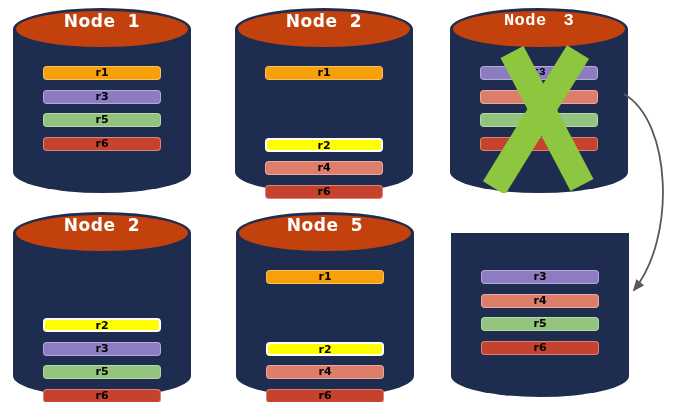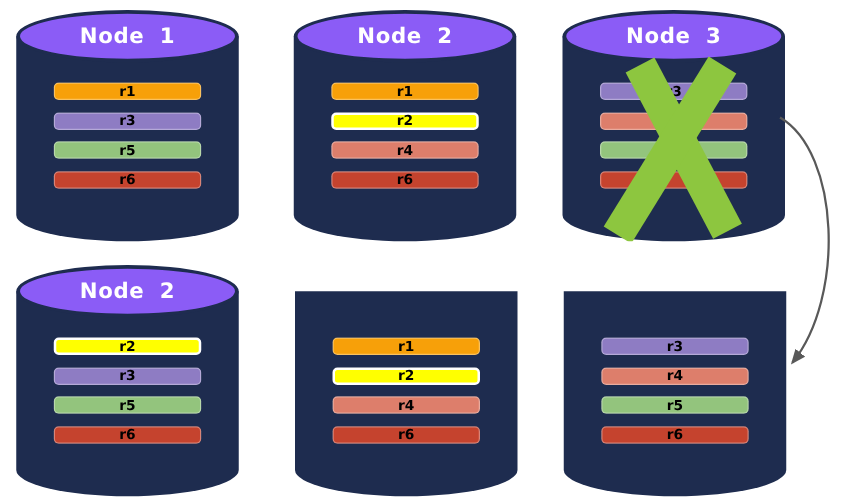--- a/index.html
+++ b/index.html
@@ -3,30 +3,30 @@
 <meta charset="utf-8">
 <style>
   html,body{margin:0;padding:0;background:#ffffff;font-family:"DejaVu Sans","Liberation Sans",sans-serif;}
   .stage{position:relative;width:676px;height:402px;background:#ffffff;overflow:hidden;}
 
   .cylinder{position:absolute;width:178px;height:185px;}
   .cyl-body{position:absolute;left:0;top:21px;width:178px;height:164px;
     background:#1E2C4F;
     border-radius:0 0 89px 89px / 0 0 21px 21px;}
   .cyl-top{position:absolute;left:0;top:0;width:178px;height:42px;box-sizing:border-box;
-    background:#8b5cf6;border:3px solid #1E2C4F;border-radius:50%;
-    display:flex;align-items:center;justify-content:center;z-index:2;}
+    background:#c2410c;border:3px solid #1E2C4F;border-radius:50%;
+    display:flex;align-items:flex-start;justify-content:center;z-index:2;}
   .cyl-title{color:#ffffff;font-weight:bold;font-size:17px;word-spacing:6px;letter-spacing:0.5px;}
 
   .bars{position:absolute;left:30px;top:58px;width:118px;display:flex;flex-direction:column;gap:9.5px;z-index:3;}
   .bar{height:14px;box-sizing:border-box;border-radius:4px;
     border:1px solid rgba(255,255,255,0.35);
-    display:flex;align-items:center;justify-content:center;
+    display:flex;justify-content:center;
     font-size:11px;font-weight:bold;color:#000000;line-height:1;}
-  .bar.hl{border:2px solid #ffffff;}
+  .bar.hl{border:2px solid #ffffff;margin-top:48px;}
 
   .overlay-svg{position:absolute;left:0;top:0;pointer-events:none;}
   .x-svg{z-index:10;}
   .arrow-svg{z-index:5;}
 </style>
 </head>
 <body>
 
 <div class="stage">
 
@@ -65,21 +65,21 @@
         </div>
       <div class="bar" style="background-color: rgb(221, 126, 107);">
           <span>r4</span>
         </div>
       <div class="bar" style="background-color: rgb(197, 67, 46);">
           <span>r6</span>
         </div>
     </div>
   </div>
 
-  <div class="cylinder" style="left:450px;top:8px;">
+  <div class="cylinder" style="left:450px;top:8px;font-family:Liberation Mono, monospace;">
     <div class="cyl-body"></div>
     <div class="cyl-top">
       <span class="cyl-title">Node 3</span>
     </div>
     <div class="bars">
       <div class="bar" style="background-color: rgb(142, 124, 195);">
           <span>r3</span>
         </div>
       <div class="bar" style="background-color: rgb(221, 126, 107);">
           <span></span>
@@ -113,20 +113,23 @@
           <span>r5</span>
         </div>
       <div class="bar" style="background-color: rgb(197, 67, 46);">
           <span>r6</span>
         </div>
     </div>
   </div>
 
   <div class="cylinder" style="left:236px;top:212px;">
     <div class="cyl-body"></div>
+    <div class="cyl-top">
+      <span class="cyl-title">Node 5</span>
+    </div>
     <div class="bars">
       <div class="bar" style="background-color: rgb(247, 160, 9);">
           <span>r1</span>
         </div>
       <div class="bar hl" style="background-color: rgb(255, 255, 0);">
           <span>r2</span>
         </div>
       <div class="bar" style="background-color: rgb(221, 126, 107);">
           <span>r4</span>
         </div>

